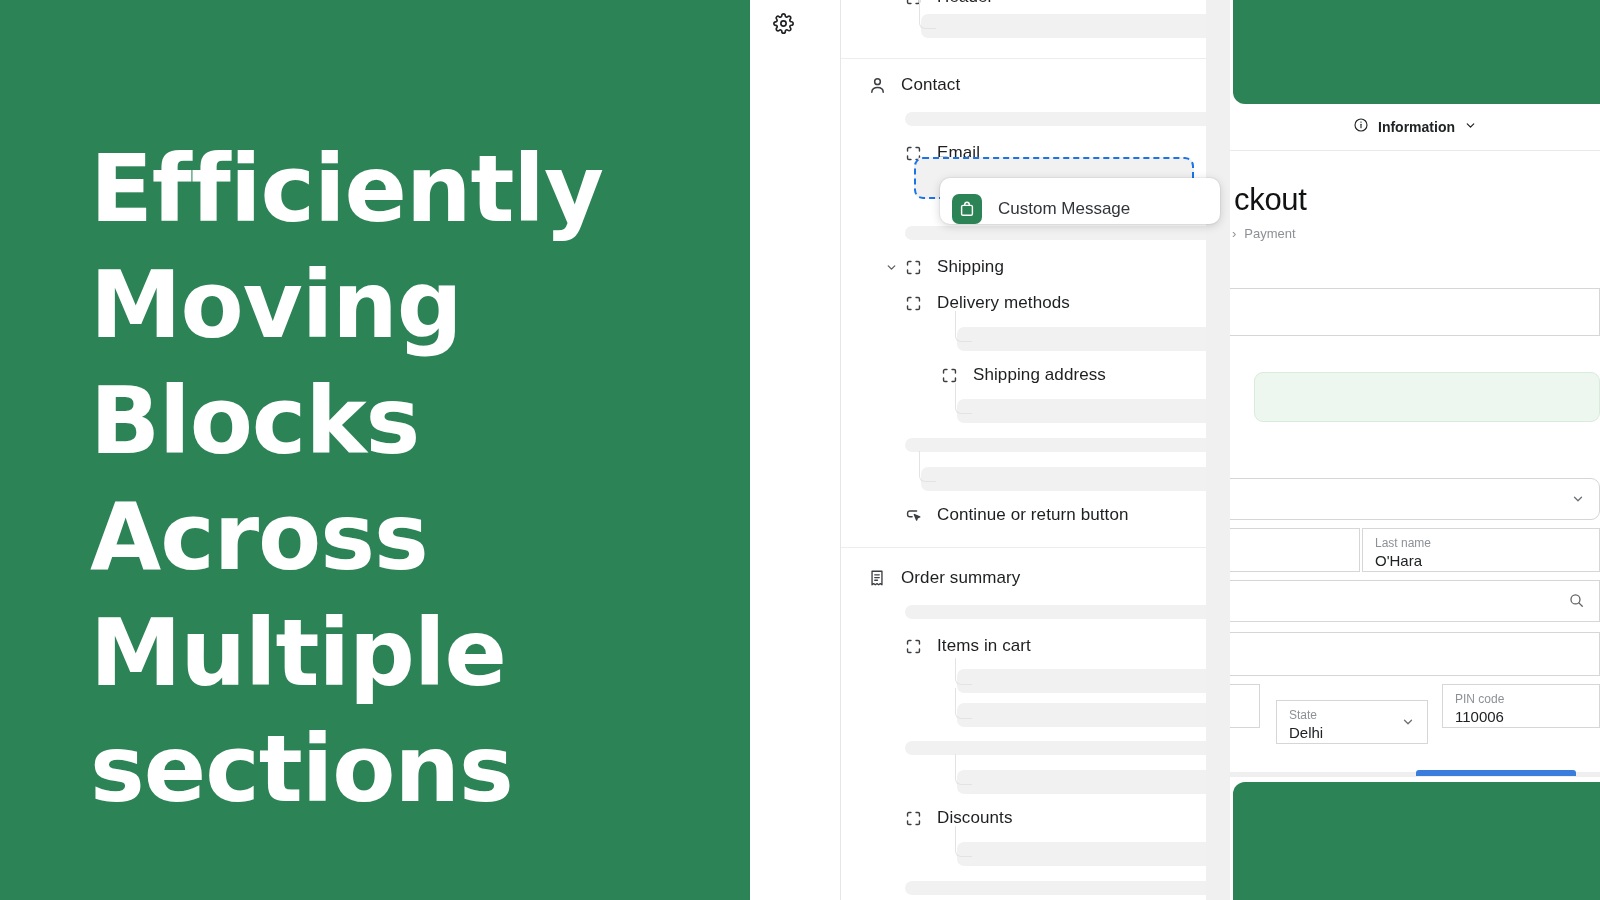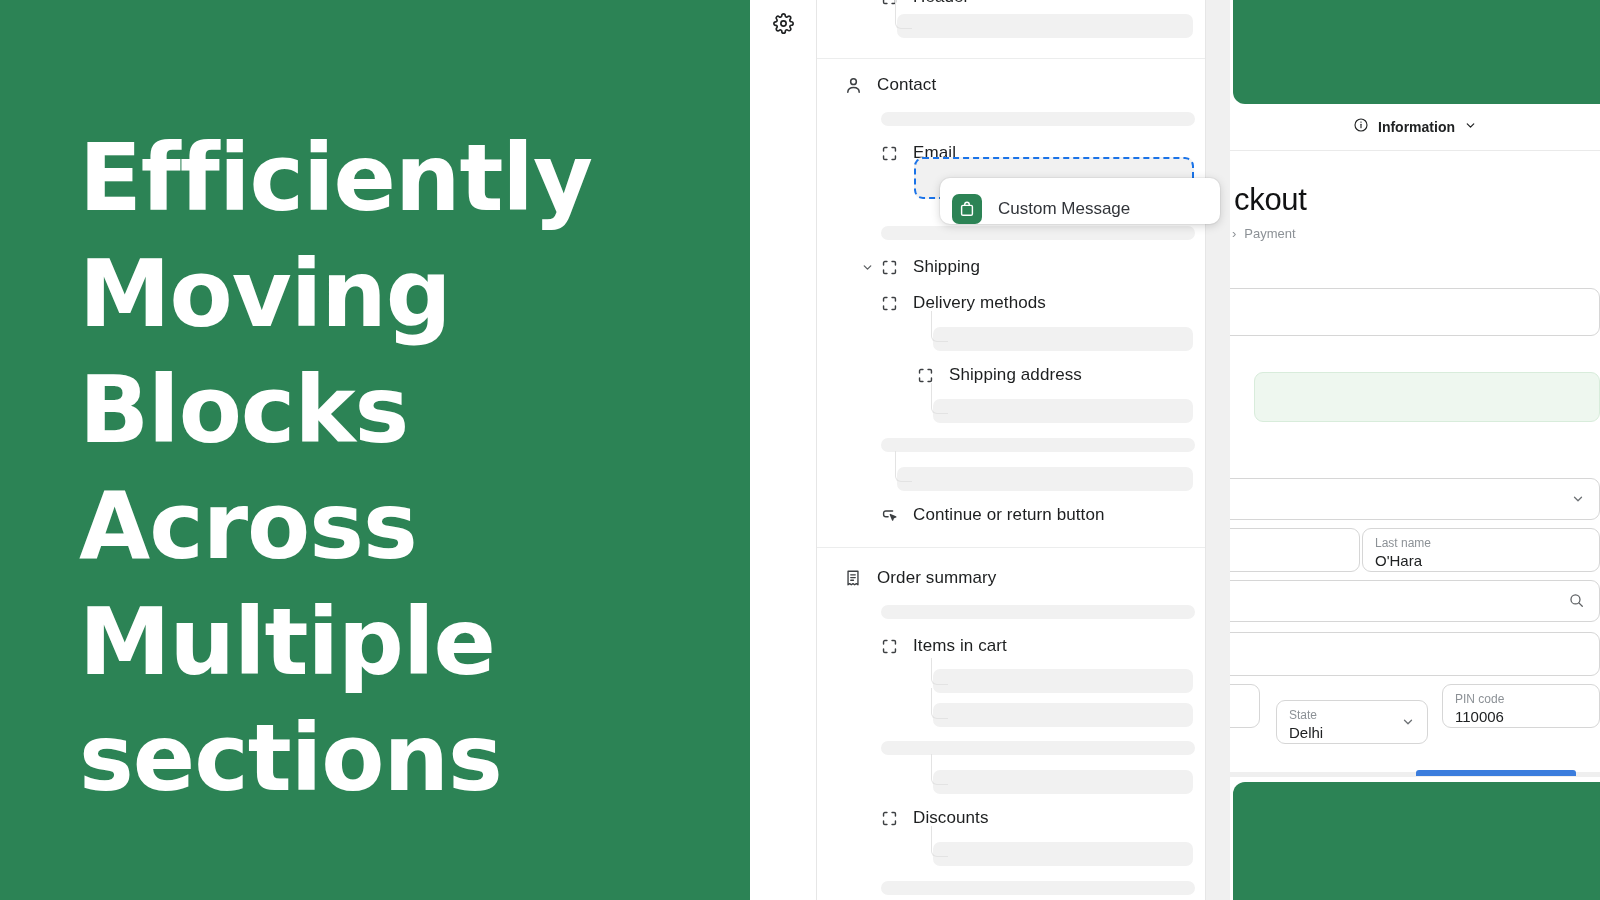--- a/index.html
+++ b/index.html
@@ -33,21 +33,21 @@
     box-sizing: border-box;
     padding: 120px 60px 0 78px;
   }
   .title-text {
     color: #ffffff;
     font-family: "DejaVu Sans", sans-serif;
     font-weight: 700;
     font-size: 92px;
     line-height: 1.26;
     letter-spacing: -1px;
-    margin: 1px;
+    margin: 12px;
     white-space: pre-line;
   }
 
   
   .editor-rail {
     position: absolute;
     left: 750px;
     top: 0;
     width: 66px;
     height: 900px;
@@ -61,21 +61,21 @@
     height: 28px;
     display: flex;
     align-items: center;
     justify-content: center;
     border-radius: 6px;
     cursor: pointer;
   }
 
   .tree-panel {
     position: absolute;
-    left: 816px;
+    left: 840px;
     top: 0;
     width: 390px;
     height: 900px;
     background: #ffffff;
     border-left: 1px solid #e6e6e6;
     border-right: 1px solid #e6e6e6;
     box-sizing: border-box;
     overflow: hidden;
     text-align: center;
   }
@@ -270,21 +270,21 @@
     top: 226px;
     font-size: 13px;
     color: #8c9196;
     display: flex;
     align-items: center;
     gap: 8px;
   }
   .pv-field {
     position: absolute;
     border: 1px solid #d6d6d6;
-    border-radius: 9px;
+    border-radius: 0;
     background: #fff;
     box-sizing: border-box;
     padding: 7px 12px;
   }
   .pv-field .flabel {
     font-size: 12px;
     color: #8c9196;
     line-height: 1.2;
   }
   .pv-field .fvalue {

